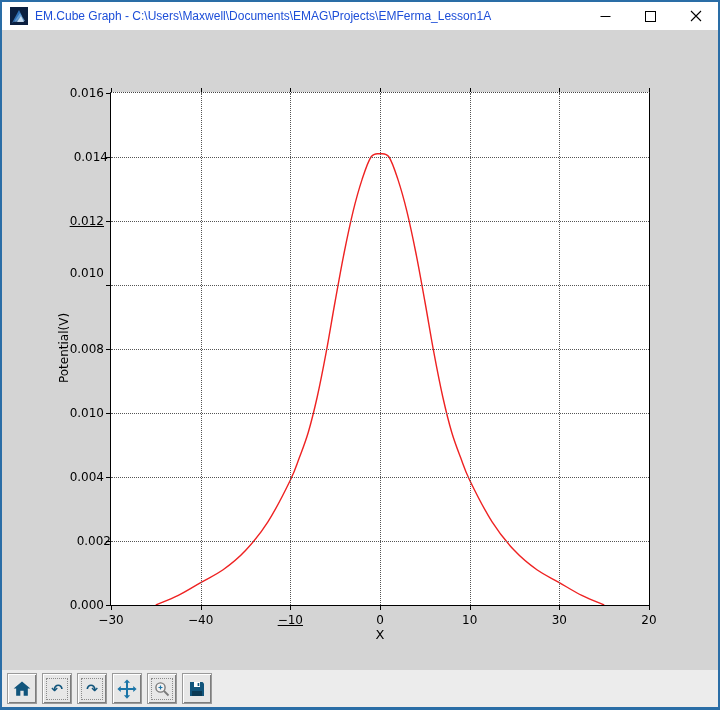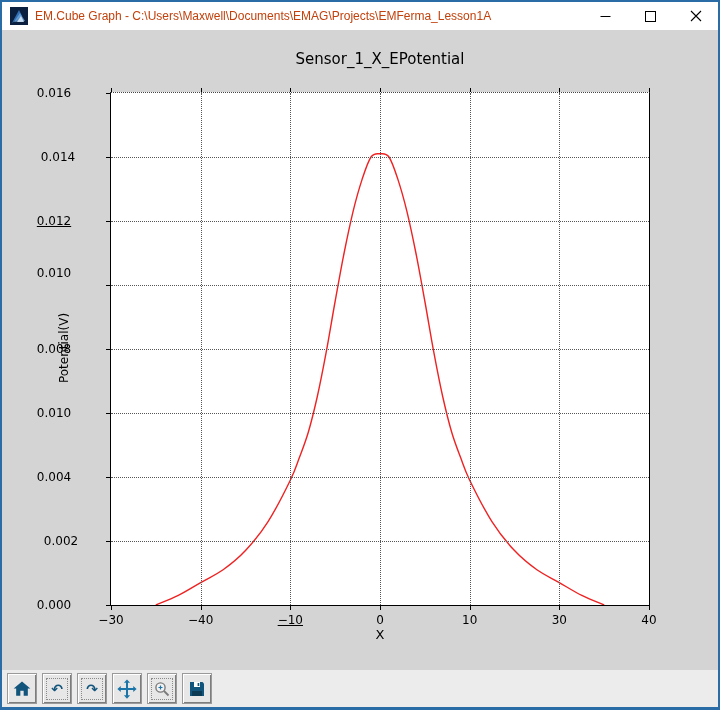--- a/index.html
+++ b/index.html
@@ -11,21 +11,21 @@
     border:2px solid #2a6da6; border-bottom:3px solid #2a6da6;
     background:#d4d4d4;
   }
 
   
   .titlebar{
     height:28px; background:#ffffff; display:flex; align-items:center;
   }
   .app-icon{ width:18px; height:18px; margin-left:8px; flex:0 0 auto; }
   .titlebar .title{
-    margin-left:7px; font-size:12px; color:#c2410c; white-space:nowrap;
+    margin-left:7px; font-size:12px; color:#1d4ed8; white-space:nowrap;
     overflow:hidden; flex:1 1 auto;
   }
   .win-controls{ display:flex; height:28px; flex:0 0 auto; }
   .win-btn{ width:45px; height:28px; display:flex; align-items:center; justify-content:center; }
 
   
   .figure{
     position:relative; width:716px; height:640px; background:#d4d4d4;
   }
   .chart-title{
@@ -39,21 +39,21 @@
     border-bottom:1px solid #000; border-top:1px dotted #444;
   }
   .gridline-v{ position:absolute; top:0; bottom:0; width:0; border-left:1px dotted #555; }
   .gridline-h{ position:absolute; left:0; right:0; height:0; border-top:1px dotted #555; }
   .curve-svg{ position:absolute; left:0; top:0; }
   .tick{ position:absolute; background:#000; }
   .tick-label{
     position:absolute; font-family:"DejaVu Sans", sans-serif; font-size:12px;
     color:#000; line-height:16px; white-space:nowrap;
   }
-  .ytick-label{ width:100px; text-align:center; }
+  .ytick-label{ width:100px; text-align:right; }
   .xtick-label{ transform:translateX(-50%); }
   .xlabel{
     position:absolute; left:378px; top:597px; transform:translateX(-50%);
     font-family:"DejaVu Sans", sans-serif; font-size:13px; color:#000;
   }
   .ylabel{
     position:absolute; left:62px; top:318px;
     transform:translate(-50%,-50%) rotate(-90deg);
     font-family:"DejaVu Sans", sans-serif; font-size:12px; color:#000; white-space:nowrap;
   }
@@ -106,21 +106,20 @@
       </div>
       <div class="win-btn">
         <svg width="12" height="12" viewBox="0 0 12 12">
           <path d="M1 1 L11 11 M11 1 L1 11" stroke="#000" stroke-width="1.1"></path>
         </svg>
       </div>
     </div>
   </div>
 
   <div class="figure" id="figure">
-    <div class="chart-title">Sensor_1_X_EPotential</div>
     <div class="ylabel">Potential(V)</div>
     <div class="xlabel">X</div>
     <div class="plot" id="plot">
       <svg class="curve-svg" id="curve-svg" width="538" height="512" viewBox="0 0 538 512">
         <path id="curve-path" fill="none" stroke-width="1.4" d="M44.8 512.0 C48.6 510.4 59.8 506.1 67.3 502.4 C74.7 498.7 82.2 493.9 89.7 489.6 C97.1 485.3 104.6 482.1 112.1 476.8 C119.6 471.5 127.0 465.6 134.5 457.6 C142.0 449.6 149.4 440.5 156.9 428.8 C164.4 417.1 174.1 397.9 179.3 387.2 C184.6 376.5 185.3 372.8 188.3 364.8 C191.3 356.8 194.3 349.3 197.3 339.2 C200.3 329.1 203.2 317.3 206.2 304.0 C209.2 290.7 212.2 275.2 215.2 259.2 C218.2 243.2 221.2 224.5 224.2 208.0 C227.2 191.5 230.1 174.9 233.1 160.0 C236.1 145.1 239.1 130.7 242.1 118.4 C245.1 106.1 248.1 95.5 251.1 86.4 C254.1 77.3 257.0 68.3 260.0 64.0 C263.0 59.7 266.0 60.8 269.0 60.8 C272.0 60.8 275.0 59.7 278.0 64.0 C281.0 68.3 283.9 77.3 286.9 86.4 C289.9 95.5 292.9 106.1 295.9 118.4 C298.9 130.7 301.9 145.1 304.9 160.0 C307.9 174.9 310.8 191.5 313.8 208.0 C316.8 224.5 319.8 243.2 322.8 259.2 C325.8 275.2 328.8 290.7 331.8 304.0 C334.8 317.3 337.7 329.1 340.7 339.2 C343.7 349.3 346.7 356.8 349.7 364.8 C352.7 372.8 353.4 376.5 358.7 387.2 C363.9 397.9 373.6 417.1 381.1 428.8 C388.6 440.5 396.0 449.6 403.5 457.6 C411.0 465.6 418.4 471.5 425.9 476.8 C433.4 482.1 440.9 485.3 448.3 489.6 C455.8 493.9 463.3 498.7 470.8 502.4 C478.2 506.1 489.4 510.4 493.2 512.0" stroke="#ee2222"></path>
       </svg>
     <div class="gridline-v" style="left: 89.6667px;"></div>
         <div class="gridline-v" style="left: 179.333px;"></div>
         <div class="gridline-v" style="left: 269px;"></div>
         <div class="gridline-v" style="left: 358.667px;"></div>
@@ -146,21 +145,21 @@
       <div class="tick" style="left: 378px; top: 58px; width: 1px; height: 4px;"></div>
       <div class="tick-label xtick-label" style="left: 378px; top: 582px;">0</div>
       <div class="tick" style="left: 467.667px; top: 576px; width: 1px; height: 4px;"></div>
       <div class="tick" style="left: 467.667px; top: 58px; width: 1px; height: 4px;"></div>
       <div class="tick-label xtick-label" style="left: 467.667px; top: 582px;">10</div>
       <div class="tick" style="left: 557.333px; top: 576px; width: 1px; height: 4px;"></div>
       <div class="tick" style="left: 557.333px; top: 58px; width: 1px; height: 4px;"></div>
       <div class="tick-label xtick-label" style="left: 557.333px; top: 582px;">30</div>
       <div class="tick" style="left: 647px; top: 576px; width: 1px; height: 4px;"></div>
       <div class="tick" style="left: 647px; top: 58px; width: 1px; height: 4px;"></div>
-      <div class="tick-label xtick-label" style="left: 647px; top: 582px;">40</div>
+      <div class="tick-label xtick-label" style="left: 647px; top: 582px;">20</div>
       <div class="tick" style="left: 104px; top: 575px; width: 4px; height: 1px;"></div>
       <div class="tick-label ytick-label" style="left: 2px; top: 567px;">0.000</div>
       <div class="tick" style="left: 104px; top: 511px; width: 4px; height: 1px;"></div>
       <div class="tick-label ytick-label" style="left: 9px; top: 503px;">0.002</div>
       <div class="tick" style="left: 104px; top: 447px; width: 4px; height: 1px;"></div>
       <div class="tick-label ytick-label" style="left: 2px; top: 439px;">0.004</div>
       <div class="tick" style="left: 104px; top: 383px; width: 4px; height: 1px;"></div>
       <div class="tick-label ytick-label" style="left: 2px; top: 375px;">0.010</div>
       <div class="tick" style="left: 104px; top: 319px; width: 4px; height: 1px;"></div>
       <div class="tick-label ytick-label" style="left: 2px; top: 311px;">0.008</div>

